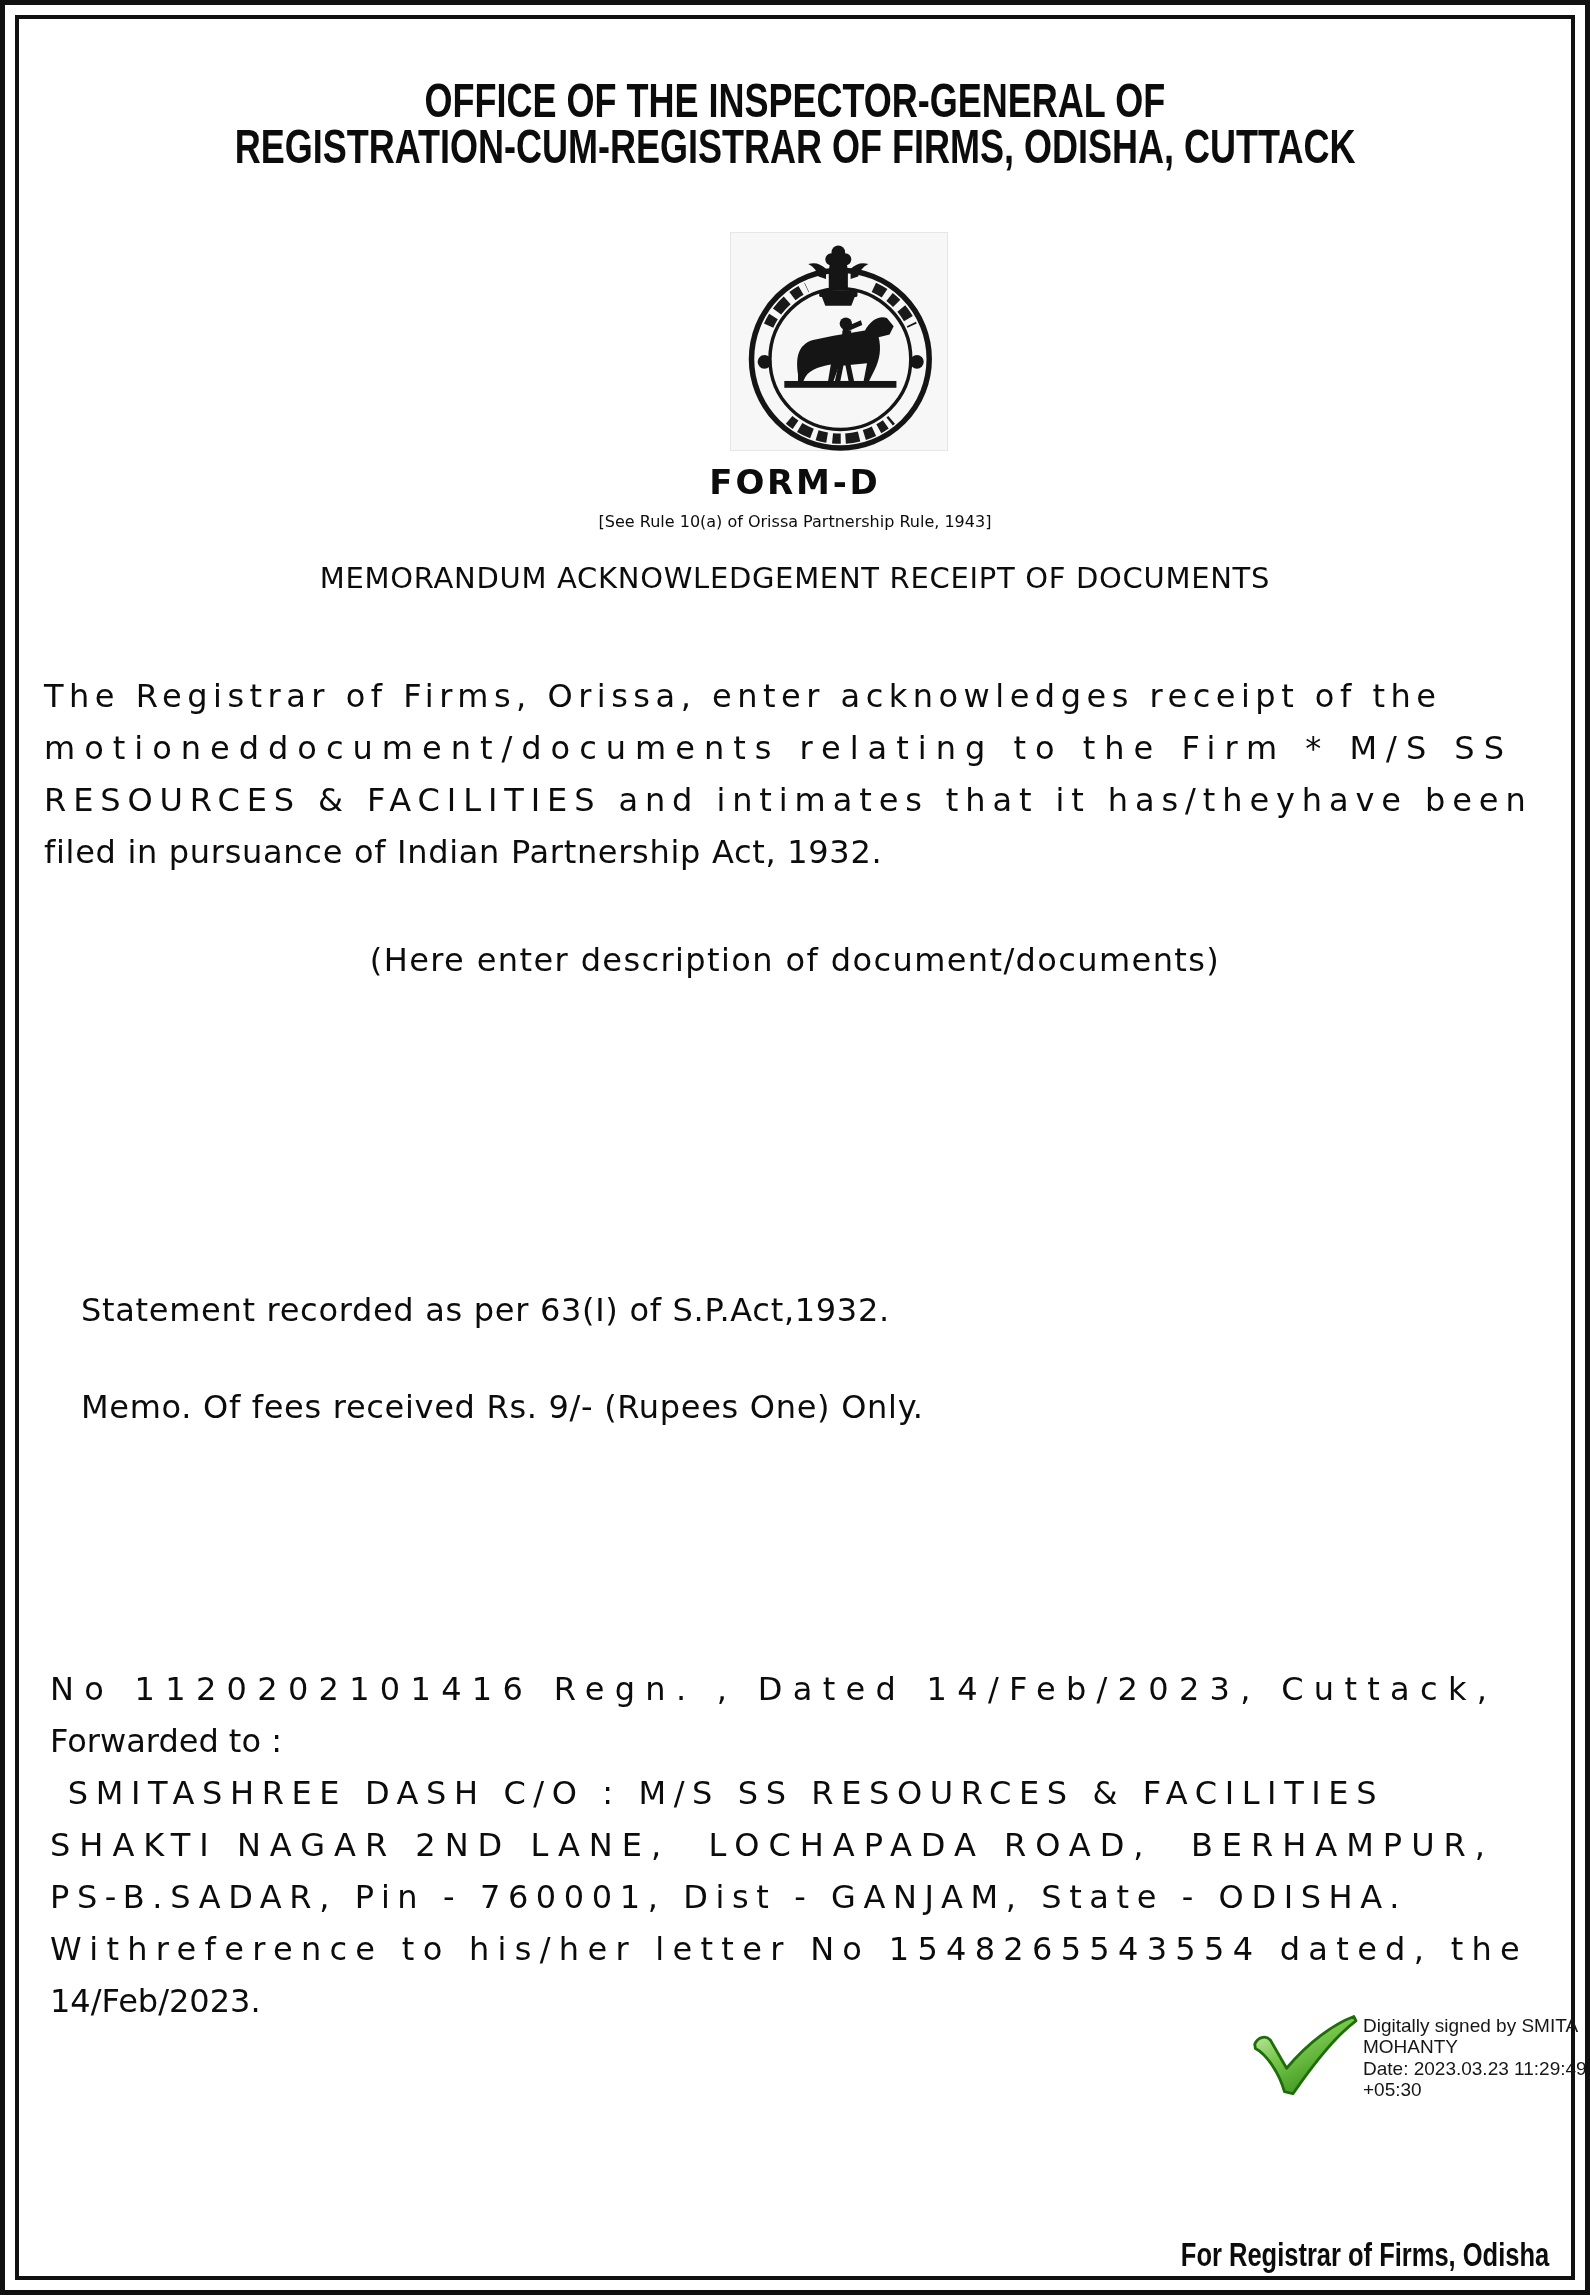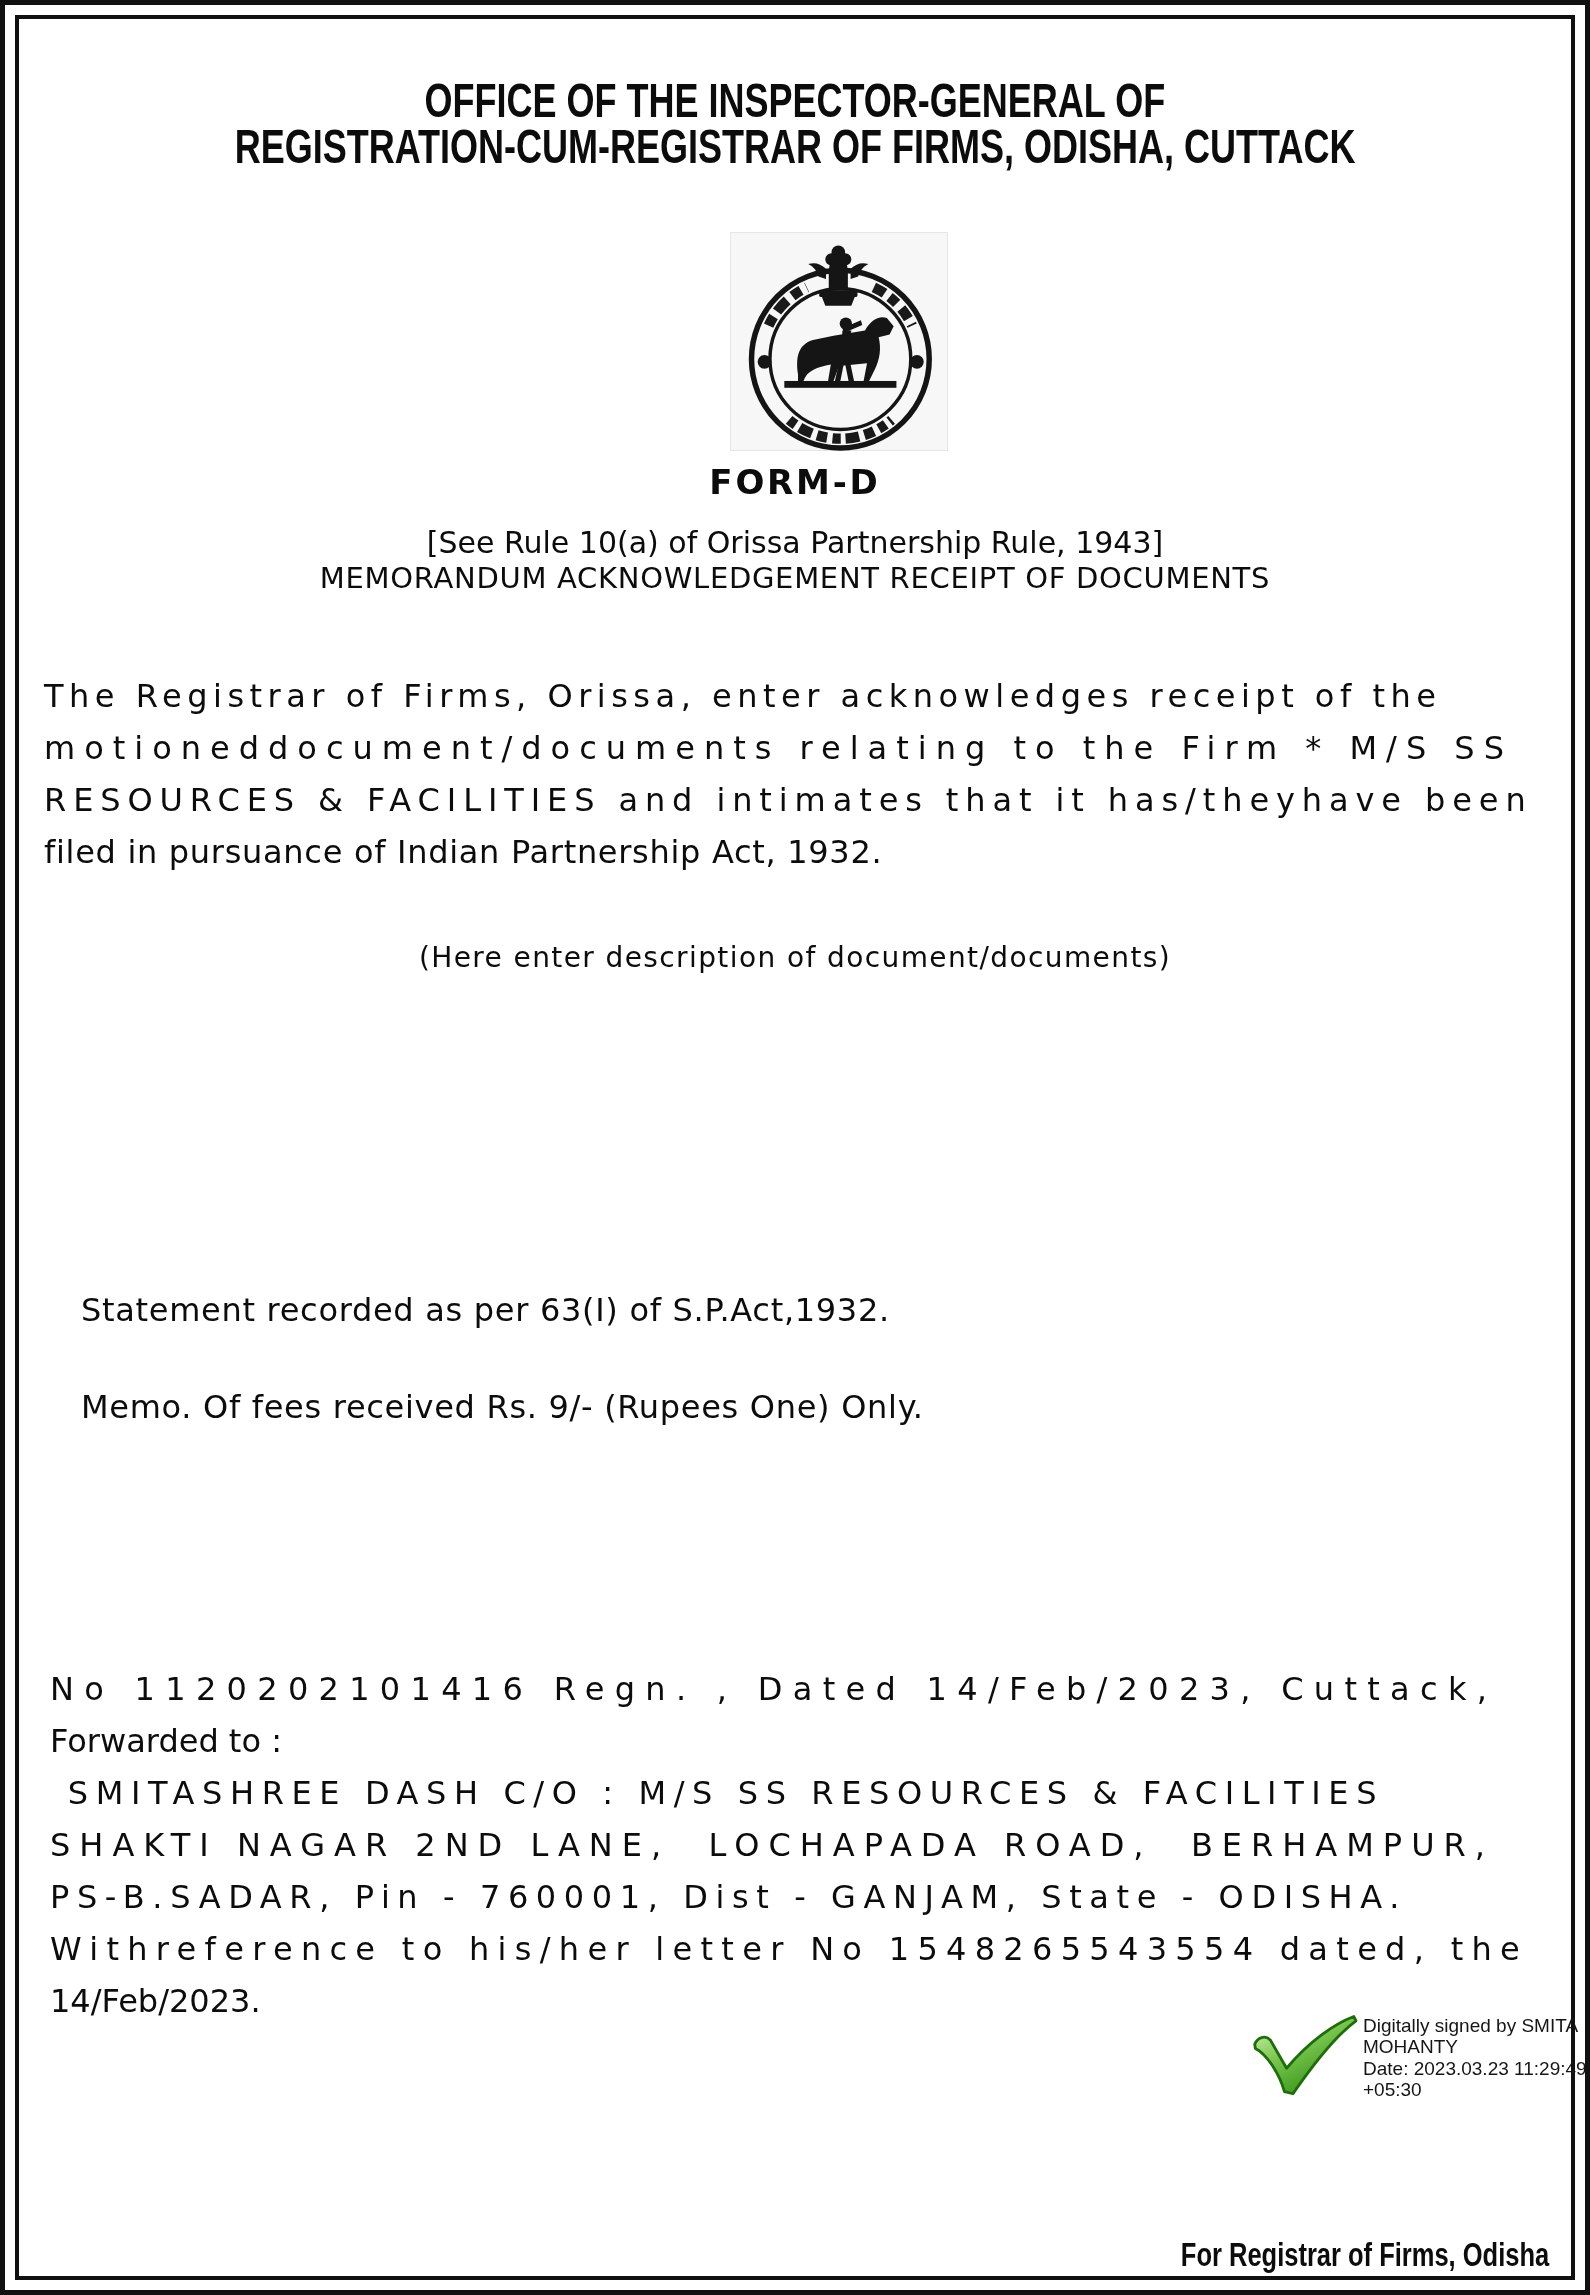--- a/index.html
+++ b/index.html
@@ -29,38 +29,38 @@
   .h1 .squeeze{display:inline-block;transform:scaleX(0.75);transform-origin:center;}
 
   .emblem-box{
     left:725px;top:227px;width:218px;height:219px;
     background:#f7f7f7;border:0.7px solid #e6e6e6;box-sizing:border-box;
   }
 
   .form-title{
     top:460px;font-weight:700;font-size:34px;line-height:34px;letter-spacing:2.8px;
   }
-  .rule-ref{top:524px;font-size:30px;line-height:27.5px;letter-spacing:0;}
+  .rule-ref{top:503px;font-size:16px;line-height:27.5px;letter-spacing:0;}
   .memo-title{top:558px;font-size:29px;line-height:30px;letter-spacing:0.7px;}
 
   .para{left:39px;top:665px;right:27.5px;}
   .para .ln{white-space:pre;line-height:52px;font-size:32px;}
   .fwd{left:39px;top:1658px;right:27.5px;margin-left:6px;}
   .fwd .ln{white-space:pre;line-height:52px;font-size:32px;}
 
   .ls1{letter-spacing:0.7px;}
   .ls8{letter-spacing:5.5px;}
   .ls10{letter-spacing:6.9px;}
   .ls11{letter-spacing:7.6px;}
   .ls12{letter-spacing:8.3px;}
   .ls13{letter-spacing:9px;}
   .ls15{letter-spacing:10.3px;}
   .ls0{letter-spacing:0;}
 
-  .desc-line{top:936px;font-size:28px;letter-spacing:1.4px;}
+  .desc-line{top:936px;font-size:32px;letter-spacing:1.4px;}
   .statement{left:76px;top:1286px;font-size:32px;letter-spacing:0.7px;white-space:pre;}
   .fees{left:76px;top:1383px;font-size:32px;letter-spacing:0.7px;white-space:pre;}
 
   .sig-check{left:1242px;top:2008px;width:116px;height:85px;}
   .sig-text{
     left:1358px;top:2010px;width:248px;
     font-family:"Liberation Sans", sans-serif;
     font-size:19px;line-height:21.3px;color:#161616;
   }
   .sig-text div{white-space:nowrap;}

